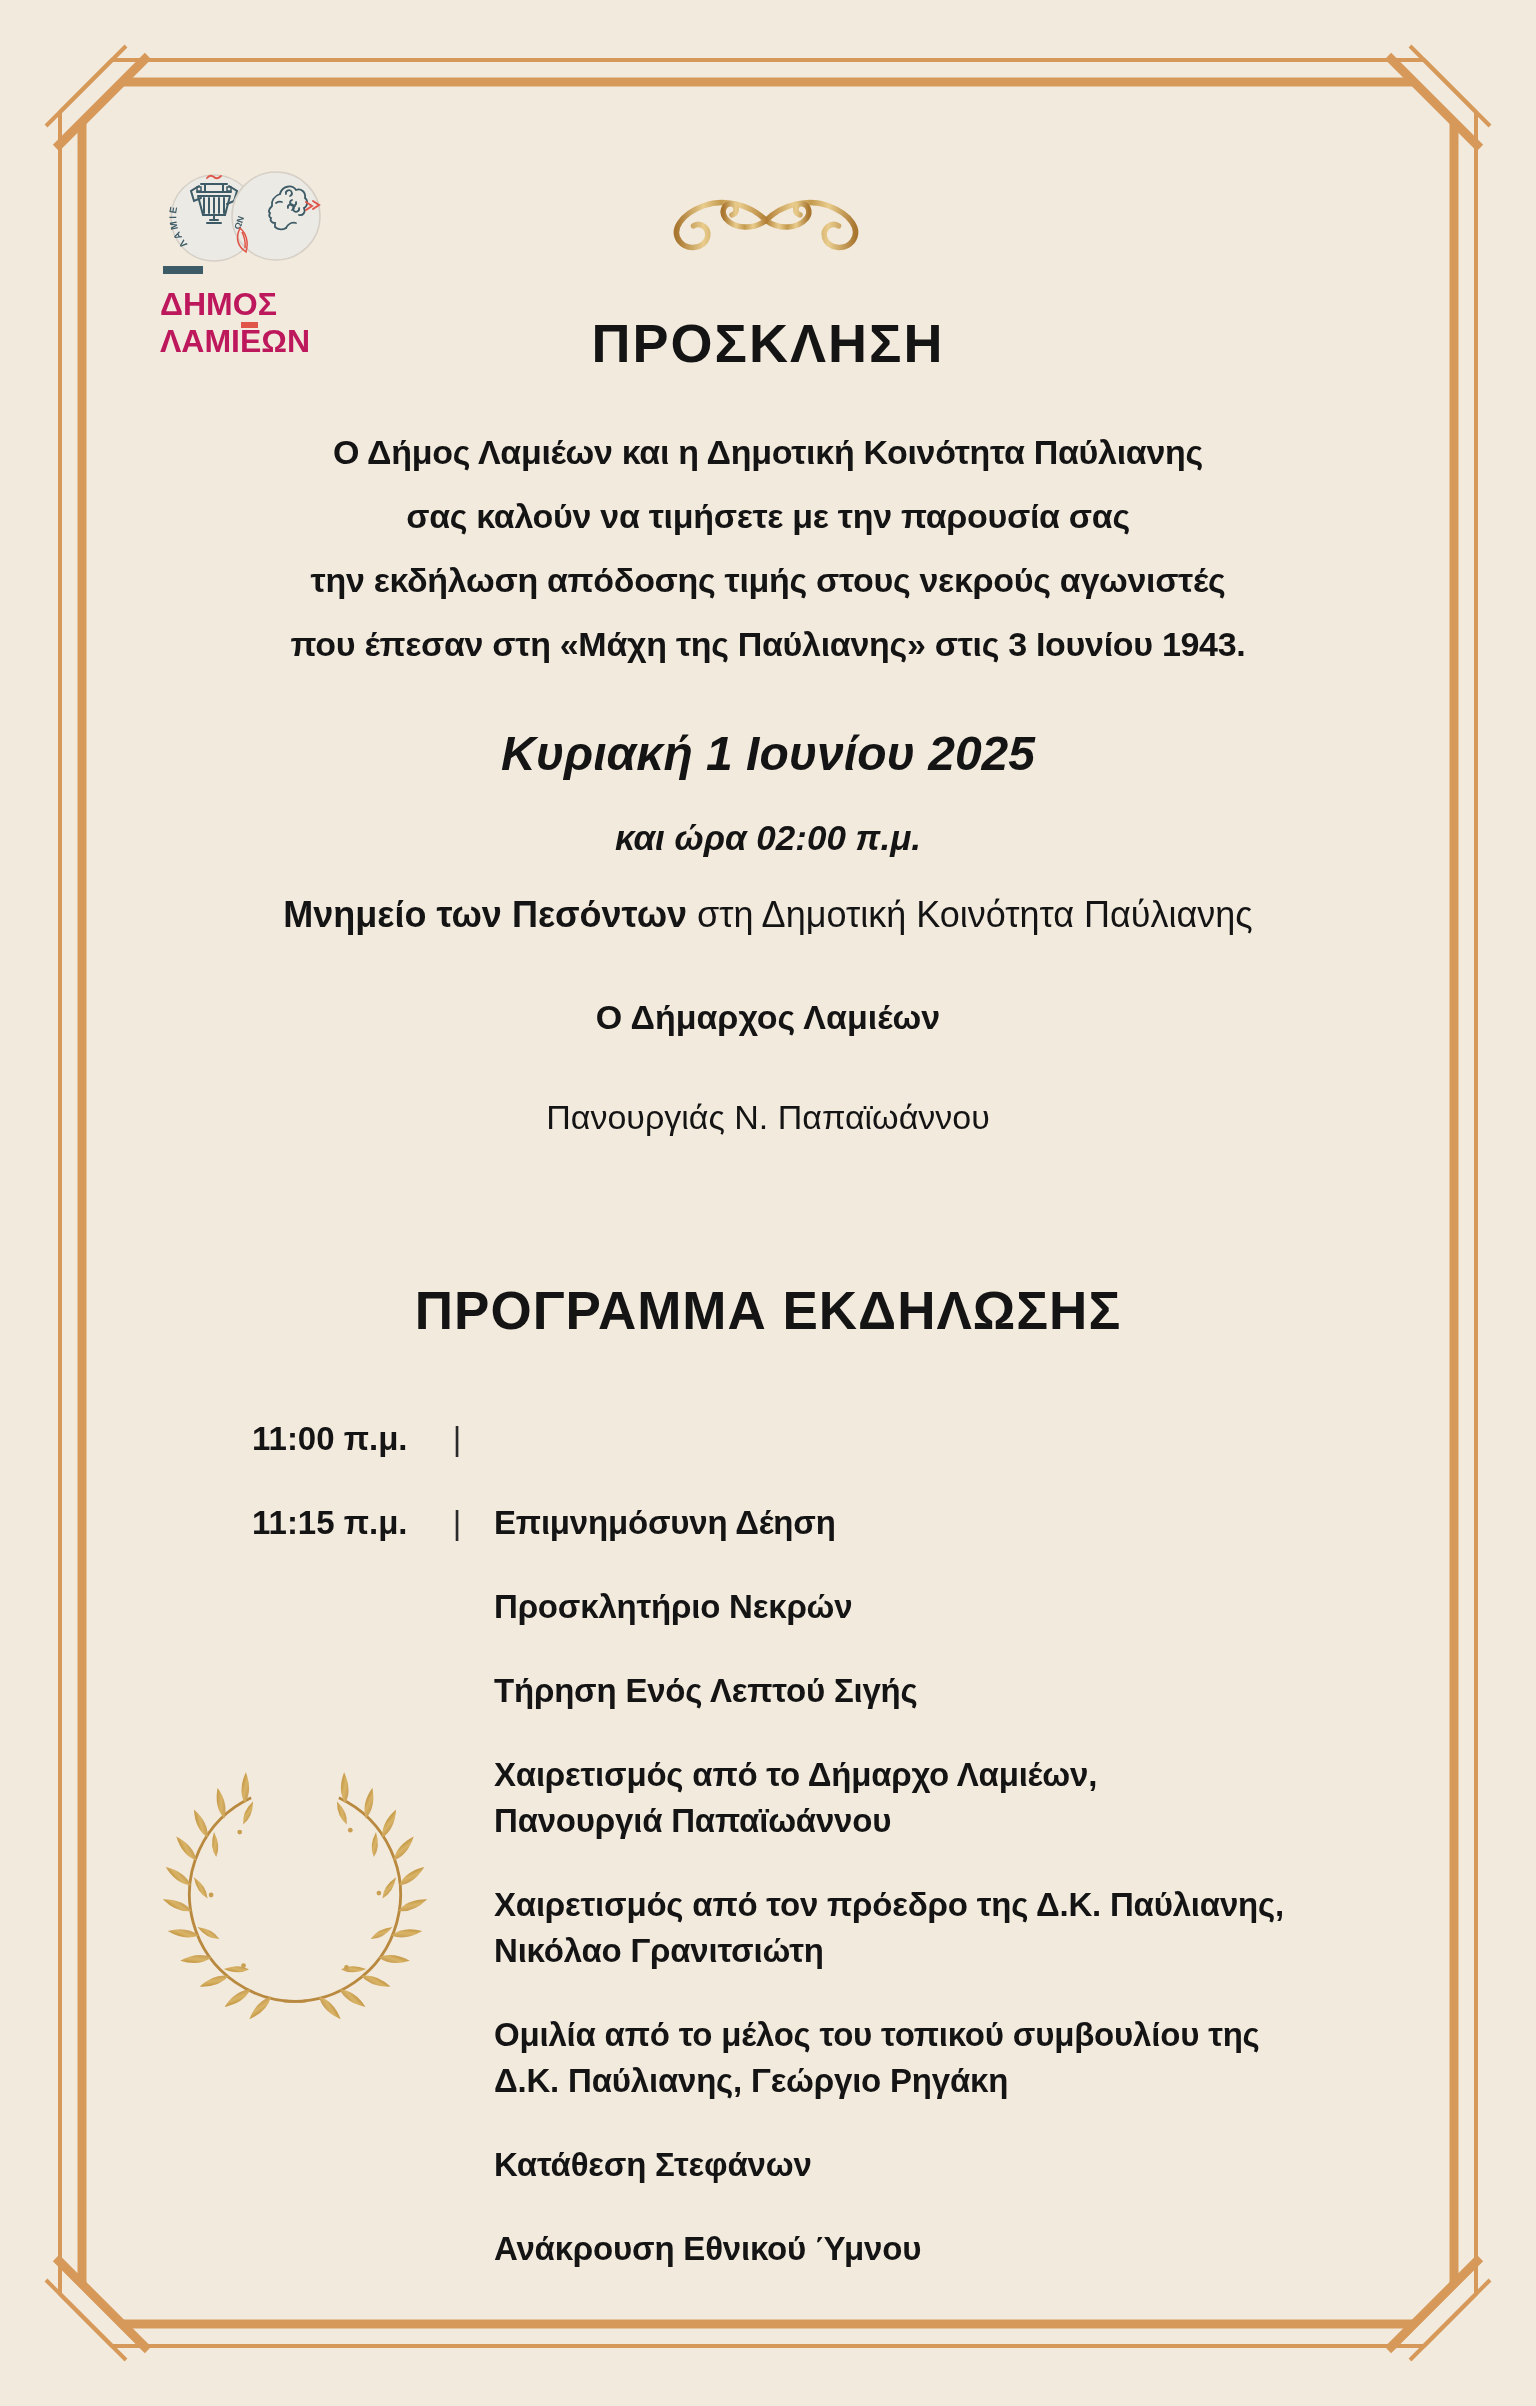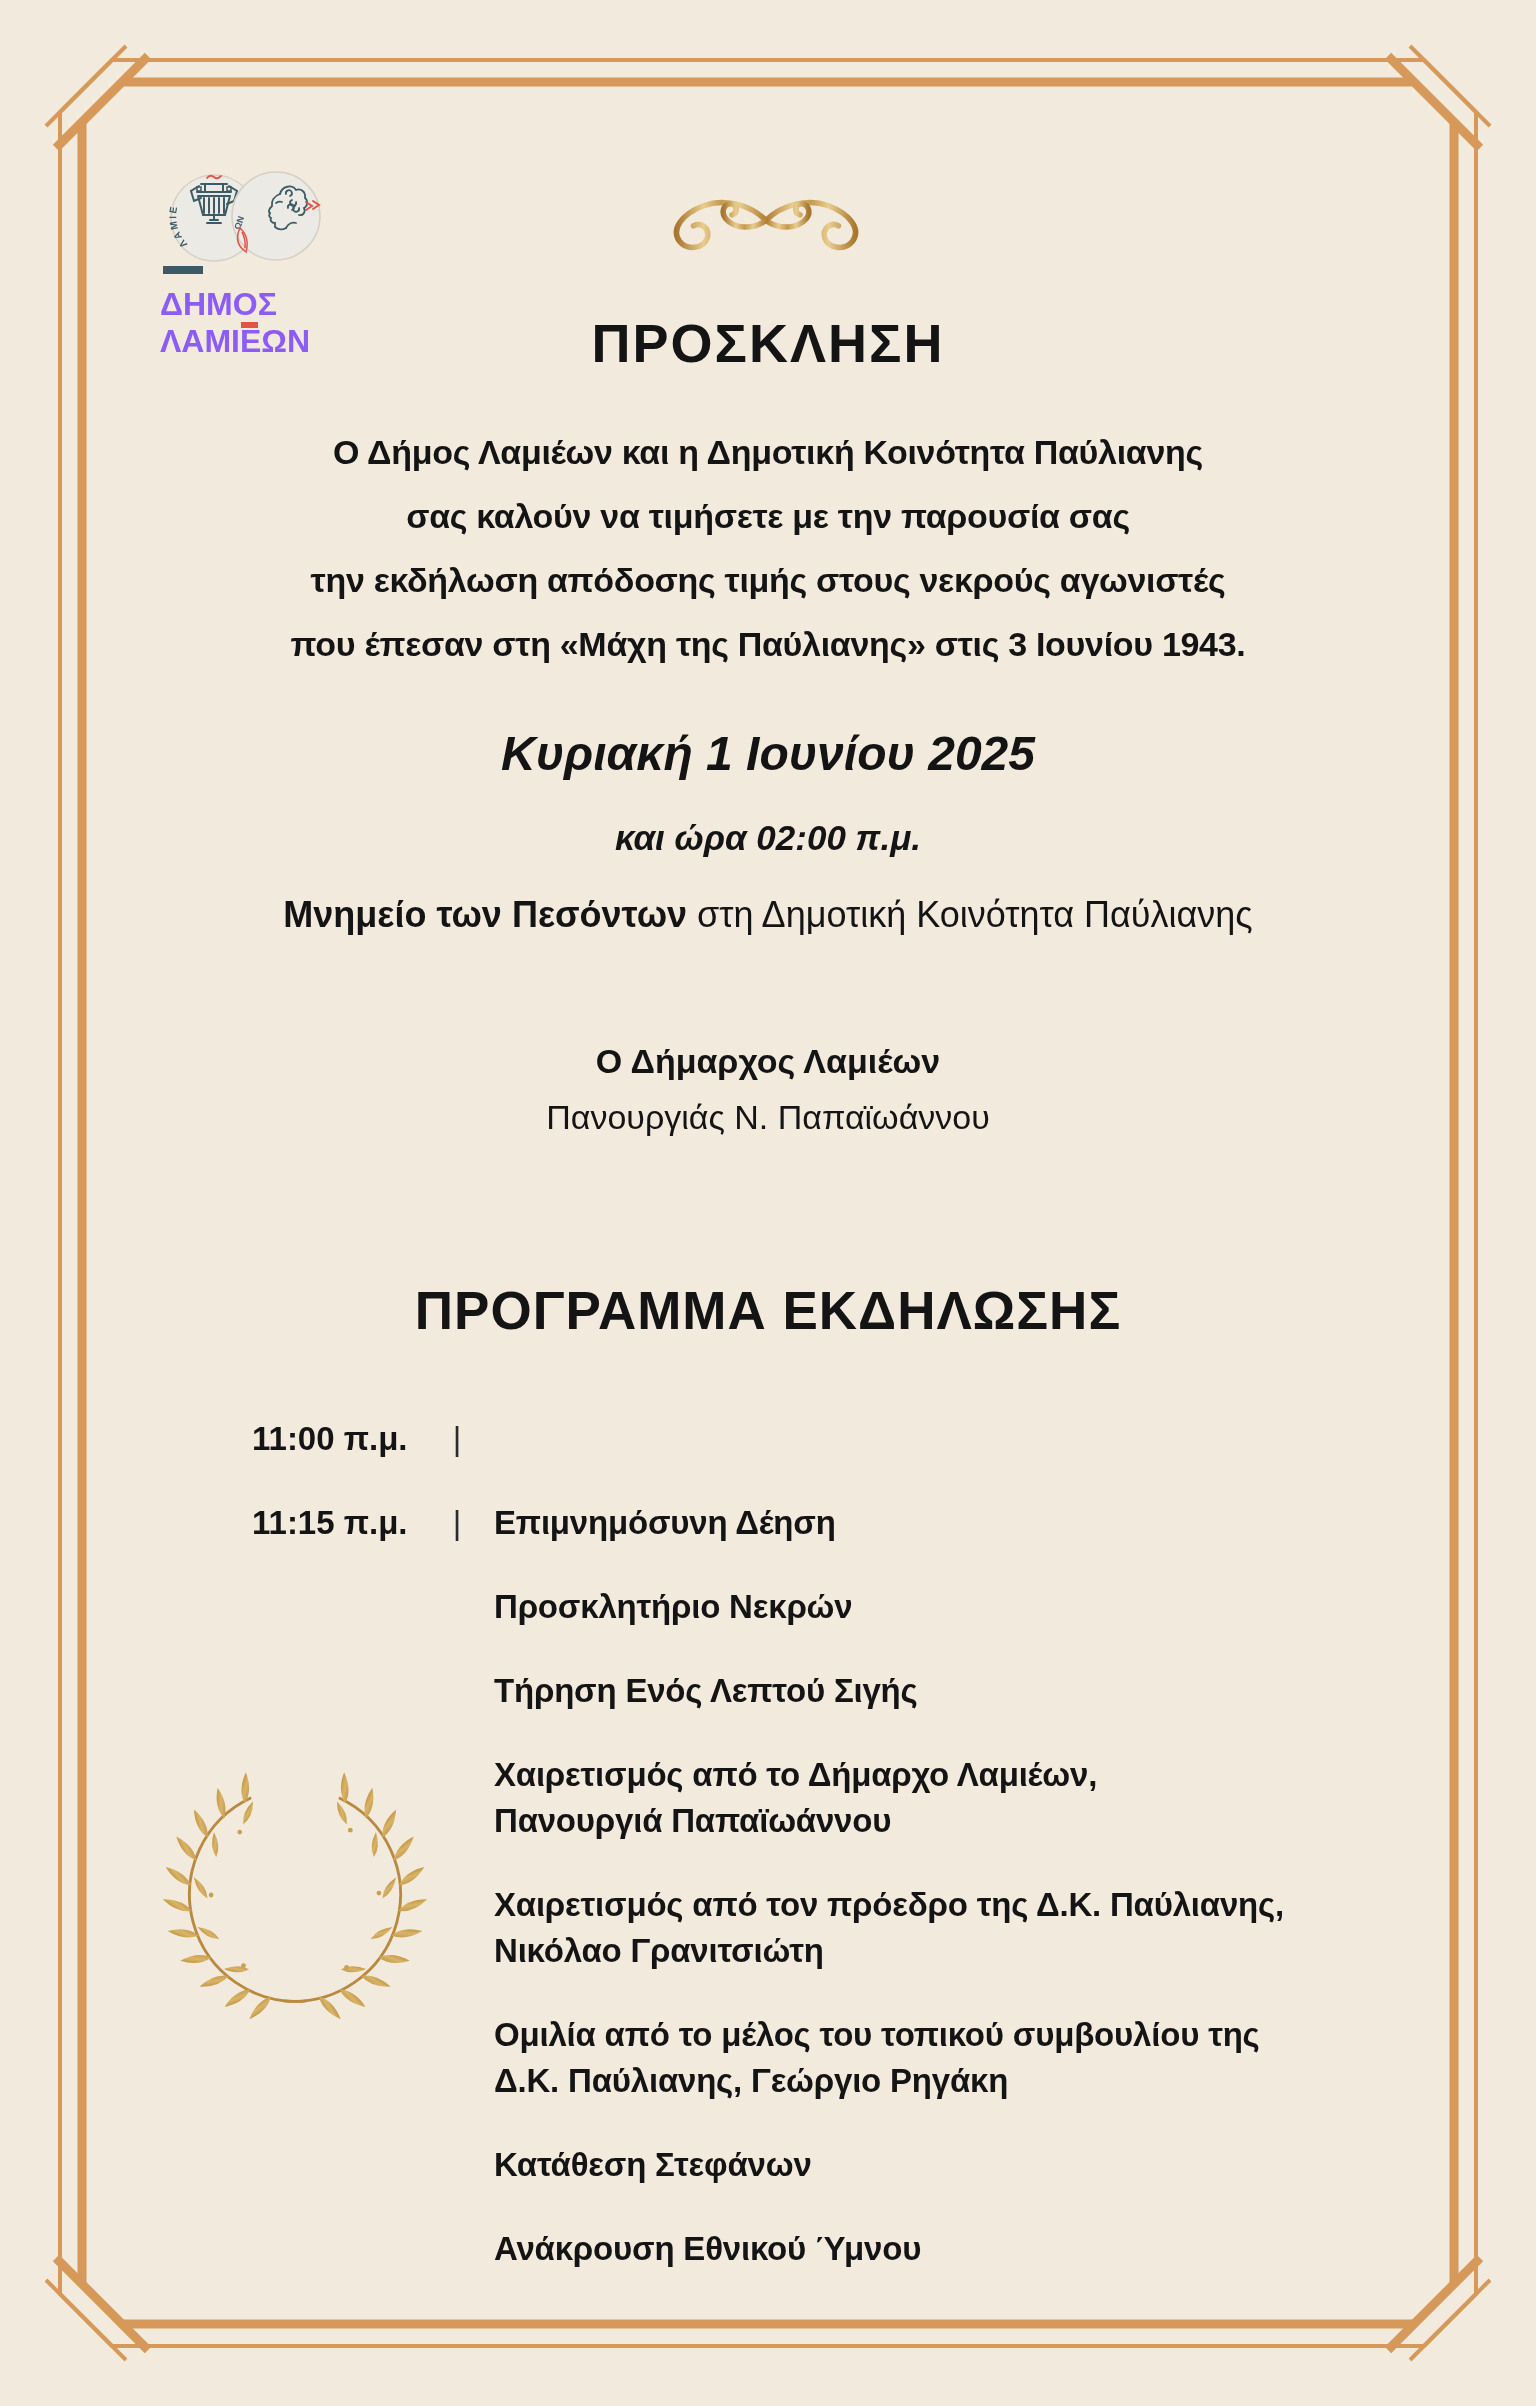--- a/index.html
+++ b/index.html
@@ -9,34 +9,34 @@
     font-family:"Liberation Sans",sans-serif;
   }
   .abs{position:absolute;}
   .center{left:0;right:0;text-align:center;}
   svg{display:block;}
 
   
   .logo-coins{left:168px;top:168px;}
   .logo-text{left:160px;top:266px;}
   .logo-dash{width:40px;height:8px;background:#3d5b66;margin:0 0 12px 3px;}
-  .logo-line{font-size:32px;font-weight:700;line-height:37px;color:#8b5cf6;letter-spacing:0px;}
+  .logo-line{font-size:32px;font-weight:700;line-height:37px;color:#be185d;letter-spacing:0px;}
   .logo-line .e{position:relative;}
   .logo-line .e::before{content:"";position:absolute;top:-1px;left:1px;width:17px;height:6px;background:#e05548;}
 
   
   .title{top:300px;font-size:54px;font-weight:700;letter-spacing:2px;}
   .intro{top:420px;}
   .intro-line{font-size:34px;font-weight:600;line-height:64px;letter-spacing:-0.3px;}
   .b{font-weight:800;}
   .date{top:726px;font-size:48px;font-weight:700;font-style:italic;letter-spacing:0px;}
   .time{top:818px;font-size:35px;font-weight:700;font-style:italic;}
   .venue{top:894px;font-size:36px;}
   .venue .vb{font-weight:700;}
-  .mayor-role{top:1042px;font-size:34px;font-weight:700;}
+  .mayor-role{top:998px;font-size:34px;font-weight:700;}
   .mayor-name{top:1098px;font-size:34px;font-weight:400;}
   .prog-title{top:1280px;font-size:53px;font-weight:800;letter-spacing:1px;}
 
   
   .prog{left:252px;top:1416px;width:1160px;}
   .prow{display:flex;align-items:flex-start;margin-bottom:38px;font-size:33px;font-weight:700;line-height:46px;}
   .ptime{width:168px;white-space:nowrap;}
   .pdiv{width:74px;text-align:center;font-weight:400;color:#2a2a2a;}
   .ptxt{flex:1;letter-spacing:-0.2px;}
   .l2{display:block;}

